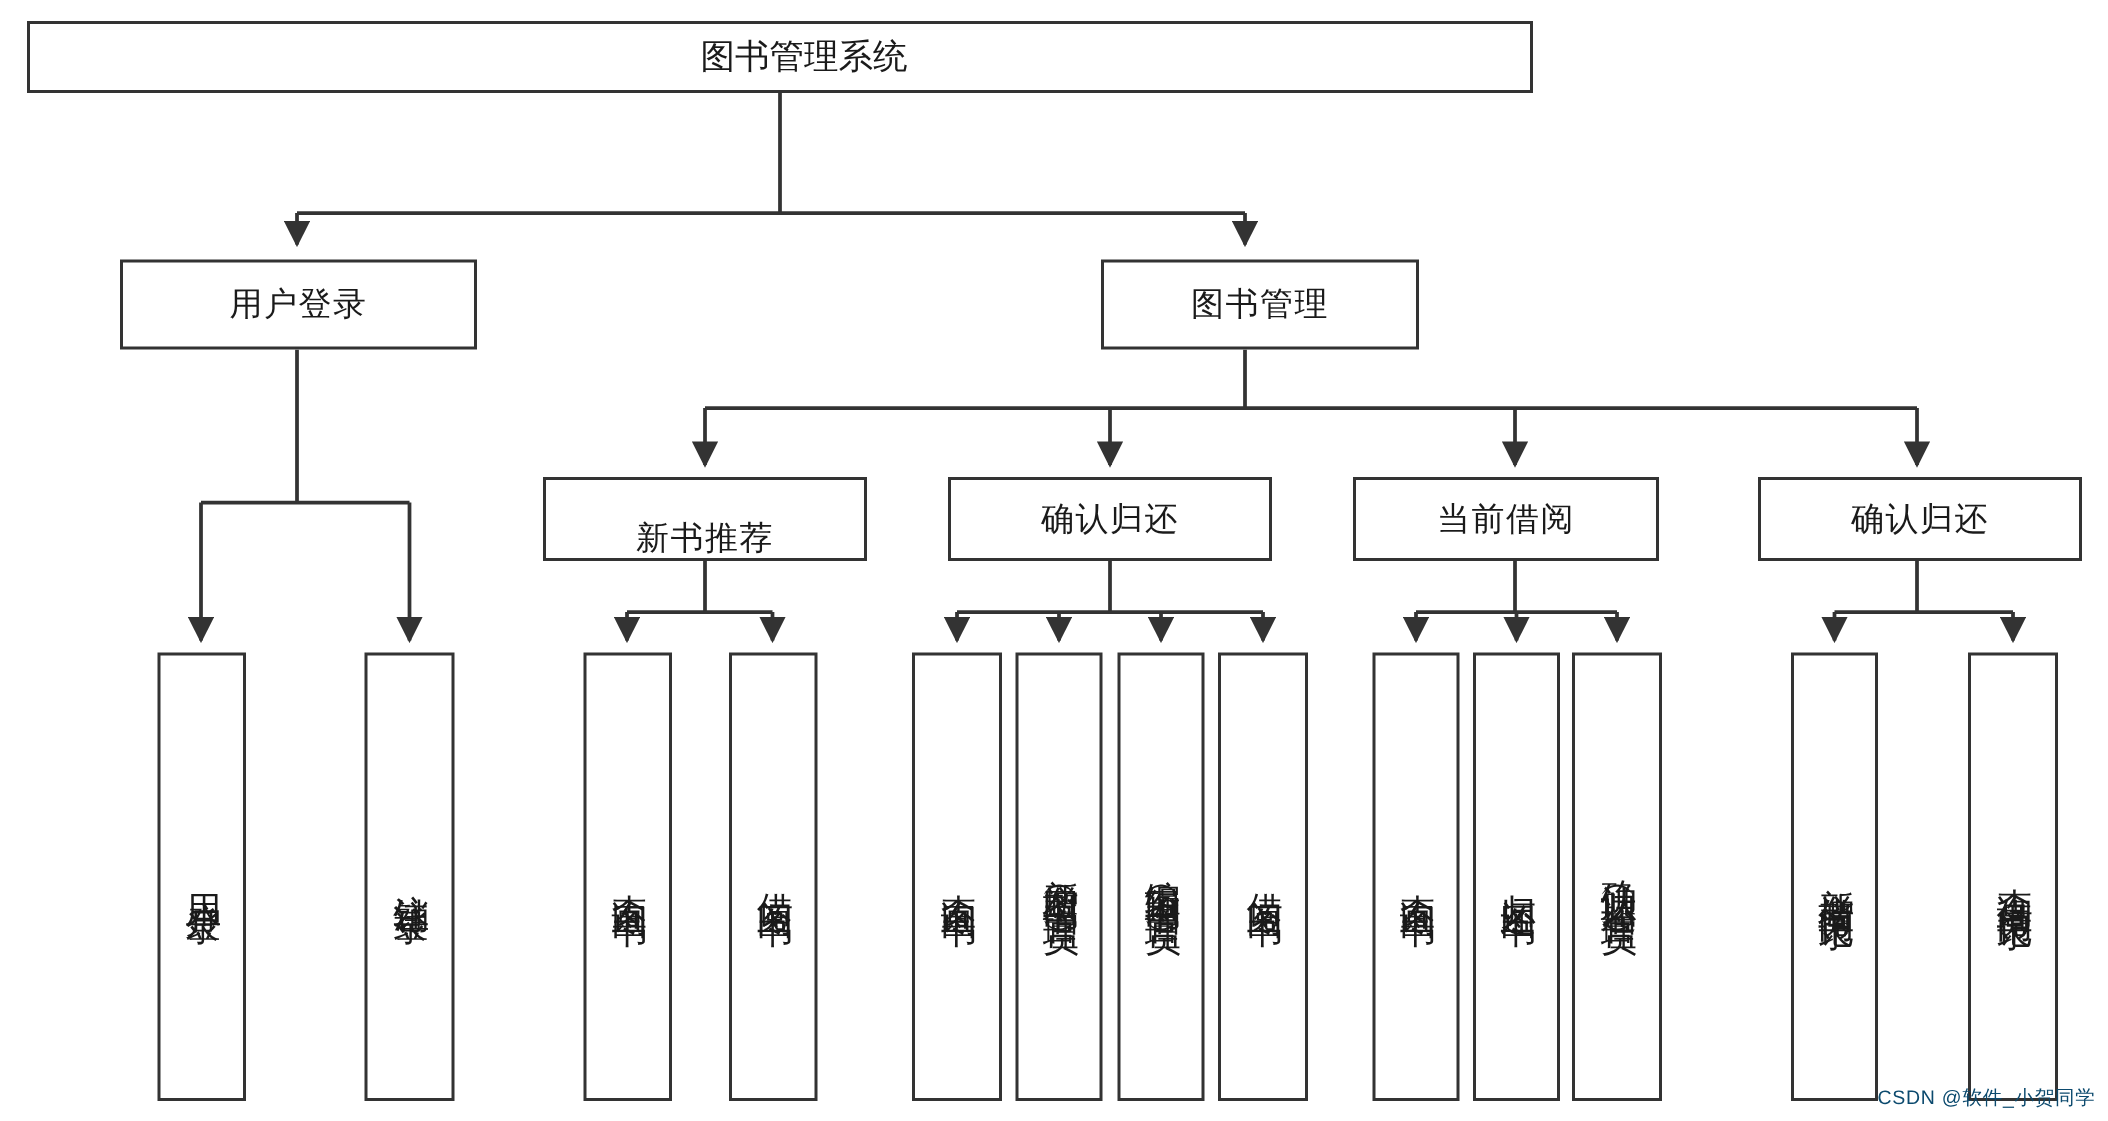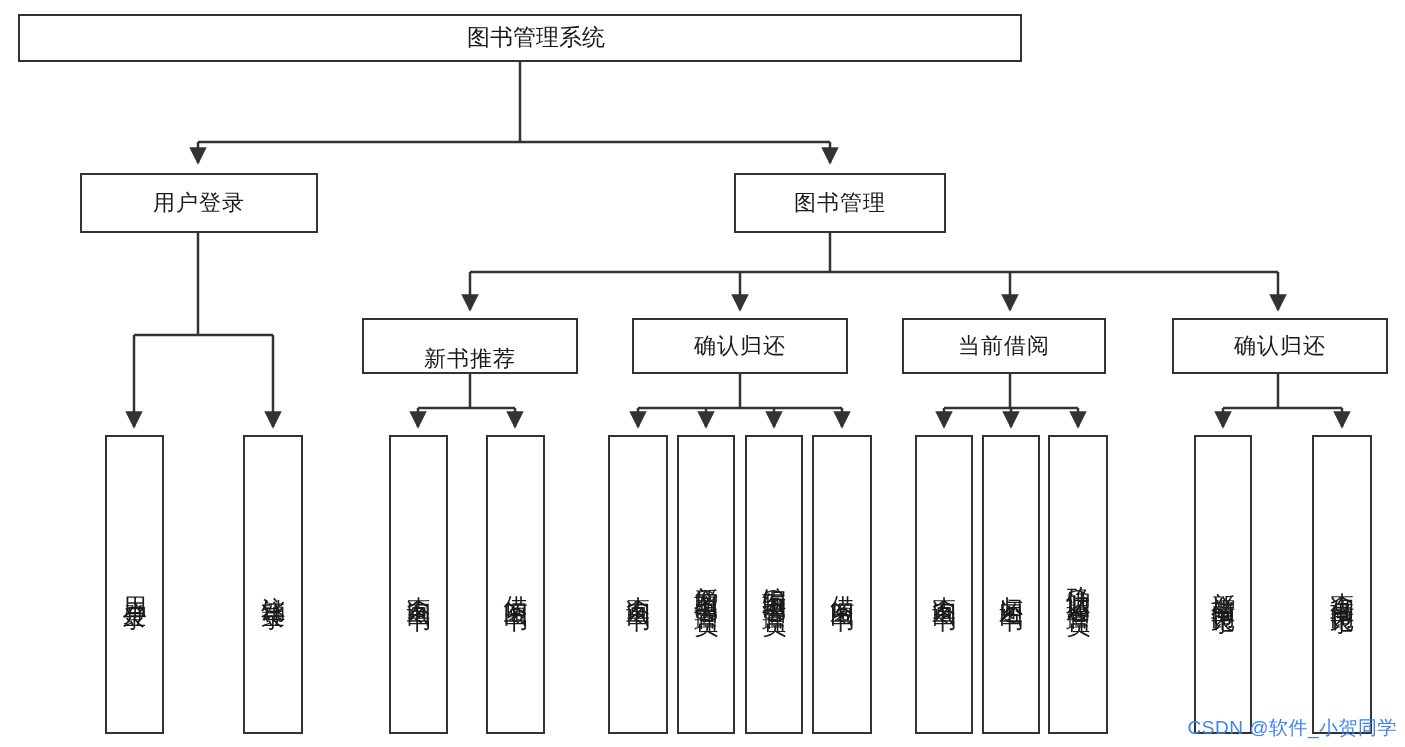--- a/index.html
+++ b/index.html
@@ -54,22 +54,22 @@
   }
   .node.vert > span {
     display: block;
     writing-mode: vertical-rl;
     text-orientation: upright;
   }
   .watermark {
     position: absolute;
     right: 8px;
     bottom: 6px;
-    font-size: 19px;
-    color: #3b82f6;
+    font-size: 13px;
+    color: #0c4a6e;
     letter-spacing: 0.5px;
     white-space: nowrap;
   }
 </style>
 </head>
 <body>
 
 <div id="canvas">
 
   <svg id="wires" viewBox="0 0 1405 747" xmlns="http://www.w3.org/2000/svg">

